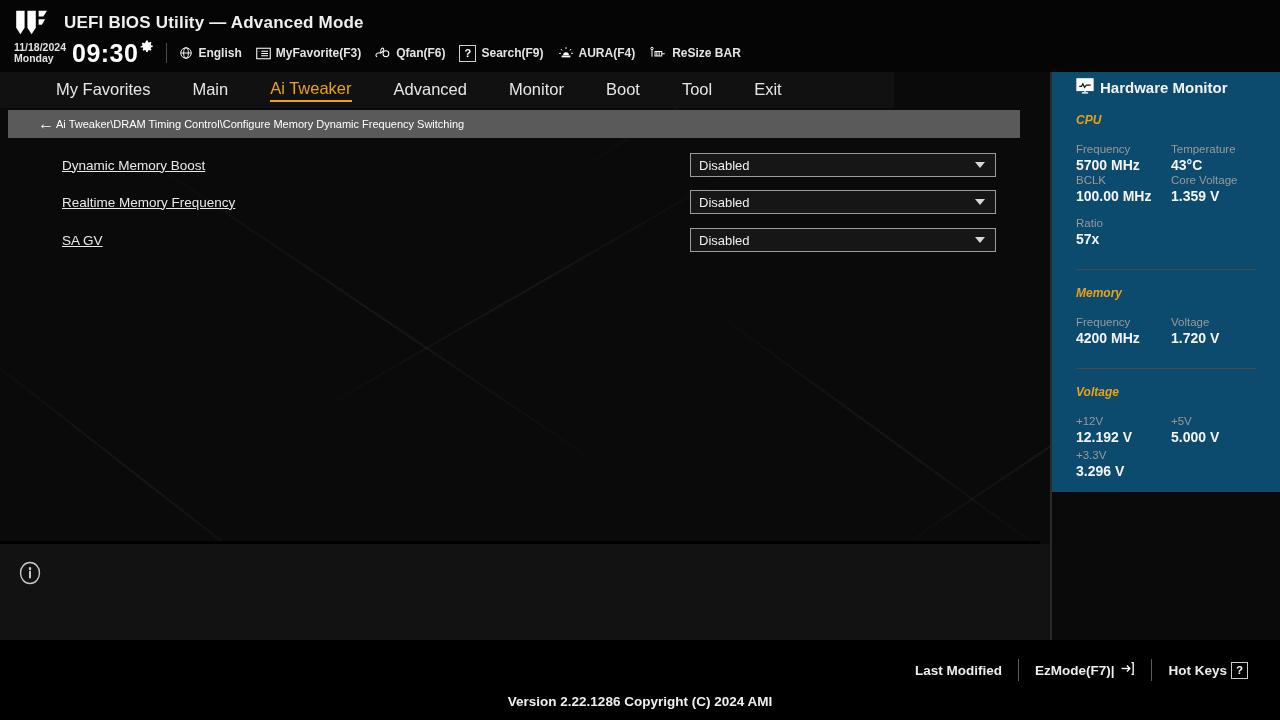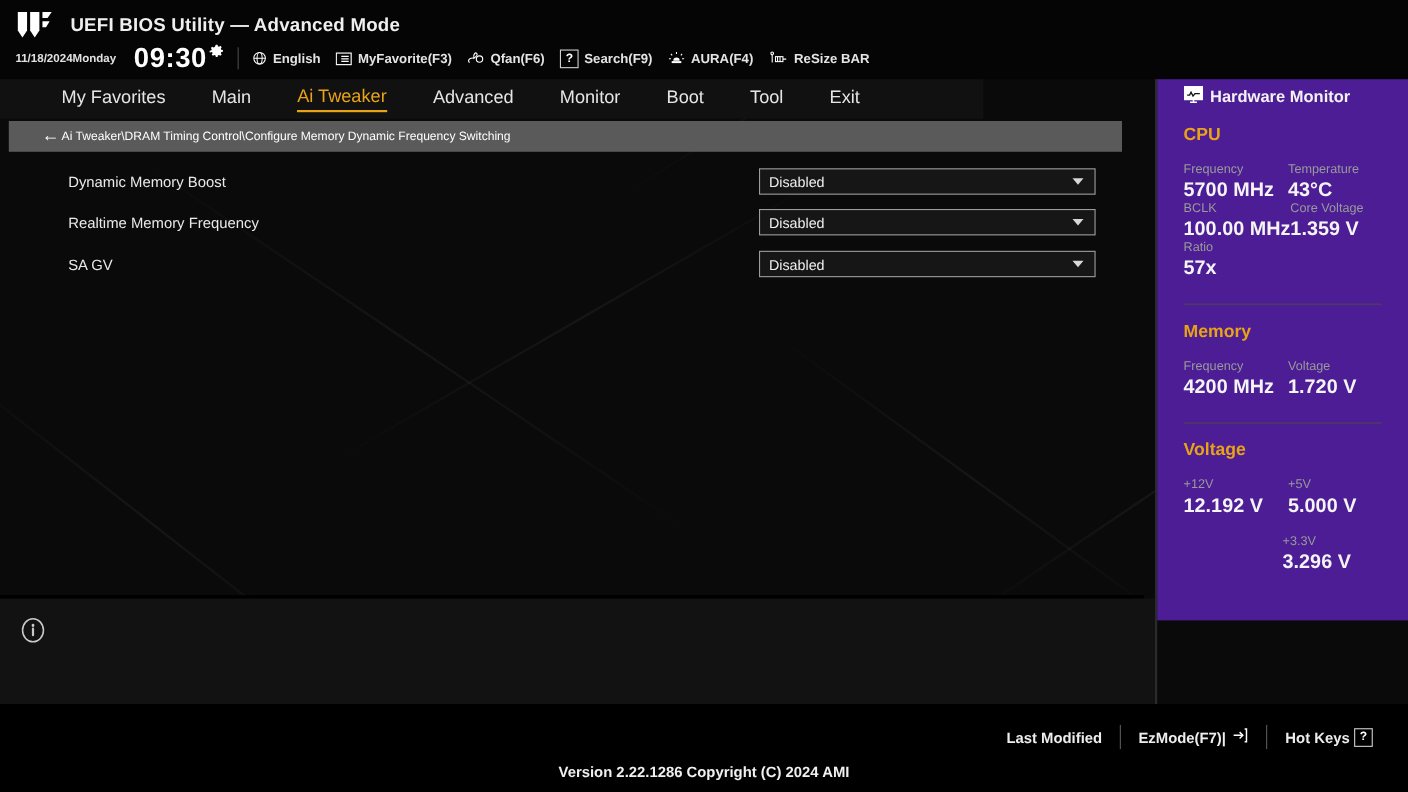--- a/index.html
+++ b/index.html
@@ -59,24 +59,24 @@
 
   .header-bottom {
     position: absolute;
     left: 14px; top: 38px;
     display: flex;
     align-items: center;
     height: 30px;
   }
   .datecol {
     display: flex;
-    flex-direction: row;
+    flex-direction: column;
     justify-content: flex-start;
     line-height: 11px;
-    margin-right: 16px;
+    margin-right: 6px;
   }
   .datecol .d1 { font-size: 10.5px; color: #e0e0e0; font-weight: bold; }
   .datecol .d2 { font-size: 10.5px; color: #e0e0e0; font-weight: bold; }
   .clock {
     font-size: 25px;
     font-weight: bold;
     color: #fff;
     letter-spacing: 0.5px;
     line-height: 26px;
   }
@@ -161,20 +161,21 @@
     height: 38px;
     display: flex;
     align-items: center;
   }
   .row-label {
     position: absolute;
     left: 62px;
     font-size: 13.5px;
     color: #e9e9e9;
     white-space: nowrap;
+    text-decoration: underline;
   }
   .dropdown {
     position: absolute;
     left: 690px;
     width: 306px;
     height: 24px;
     background: #161616;
     border: 1px solid #9c9c9c;
     display: flex;
     align-items: center;
@@ -218,54 +219,55 @@
   
   .hw-divider {
     position: absolute;
     left: 1050px; top: 72px;
     width: 2px; height: 568px;
     background: #2b2b2b;
   }
   .hw-panel {
     position: absolute;
     left: 1052px; top: 72px;
-    width: 228px; height: 492px;
-    background: #4c1d95;
+    width: 228px; height: 420px;
+    background: #0c4a6e;
     overflow: hidden;
     padding: 0 14px;
   }
   .hw-title {
     display: flex;
     align-items: center;
     gap: 6px;
     margin-top: 6px;
     margin-left: 10px;
     font-size: 15px;
     font-weight: bold;
     color: #f2f2f2;
     white-space: nowrap;
   }
   .hw-section-title {
-    font-size: 16px;
+    font-size: 12px;
     font-weight: bold;
     color: #e8a317;
     margin-left: 10px;
+    font-style: italic;
   }
   .hw-grid {
     display: flex;
     margin-left: 10px;
   }
   .hw-cell { width: 100px; }
   .hw-k {
     font-size: 11.5px;
     color: #9a9a9a;
     white-space: nowrap;
   }
   .hw-v {
-    font-size: 18px;
+    font-size: 14px;
     font-weight: bold;
     color: #f4f4f4;
     white-space: nowrap;
     margin-top: 2px;
   }
   .hw-rule {
     height: 1px;
     background: #4a4a4a;
     margin: 0 10px;
   }
@@ -516,21 +518,21 @@
     <div class="hw-grid" style="margin-top:1px;">
       <div class="hw-cell">
         <div class="hw-k">BCLK</div>
         <div class="hw-v">100.00 MHz</div>
       </div>
       <div class="hw-cell">
         <div class="hw-k">Core Voltage</div>
         <div class="hw-v">1.359 V</div>
       </div>
     </div>
-    <div class="hw-grid" style="align-items:flex-end;">
+    <div class="hw-grid" style="margin-top:13px;align-items:flex-end;">
       <div class="hw-cell">
         <div class="hw-k">Ratio</div>
         <div class="hw-v">57x</div>
       </div>
     </div>
 
     <div class="hw-rule" style="margin-top:22px;"></div>
 
     <div class="hw-section-title" style="margin-top:16px;">Memory</div>
     <div class="hw-grid" style="margin-top:16px;">
@@ -550,21 +552,21 @@
     <div class="hw-grid" style="margin-top:16px;">
       <div class="hw-cell">
         <div class="hw-k">+12V</div>
         <div class="hw-v">12.192 V</div>
       </div>
       <div class="hw-cell">
         <div class="hw-k">+5V</div>
         <div class="hw-v">5.000 V</div>
       </div>
     </div>
-    <div class="hw-grid" style="margin-top:16px;justify-content:flex-end;">
+    <div class="hw-grid" style="margin-top:4px;">
       <div class="hw-cell">
         <div class="hw-k">+3.3V</div>
         <div class="hw-v">3.296 V</div>
       </div>
     </div>
   </div>
 
   <div class="footer">
     <div class="footer-bar">
       <div class="f-item">

